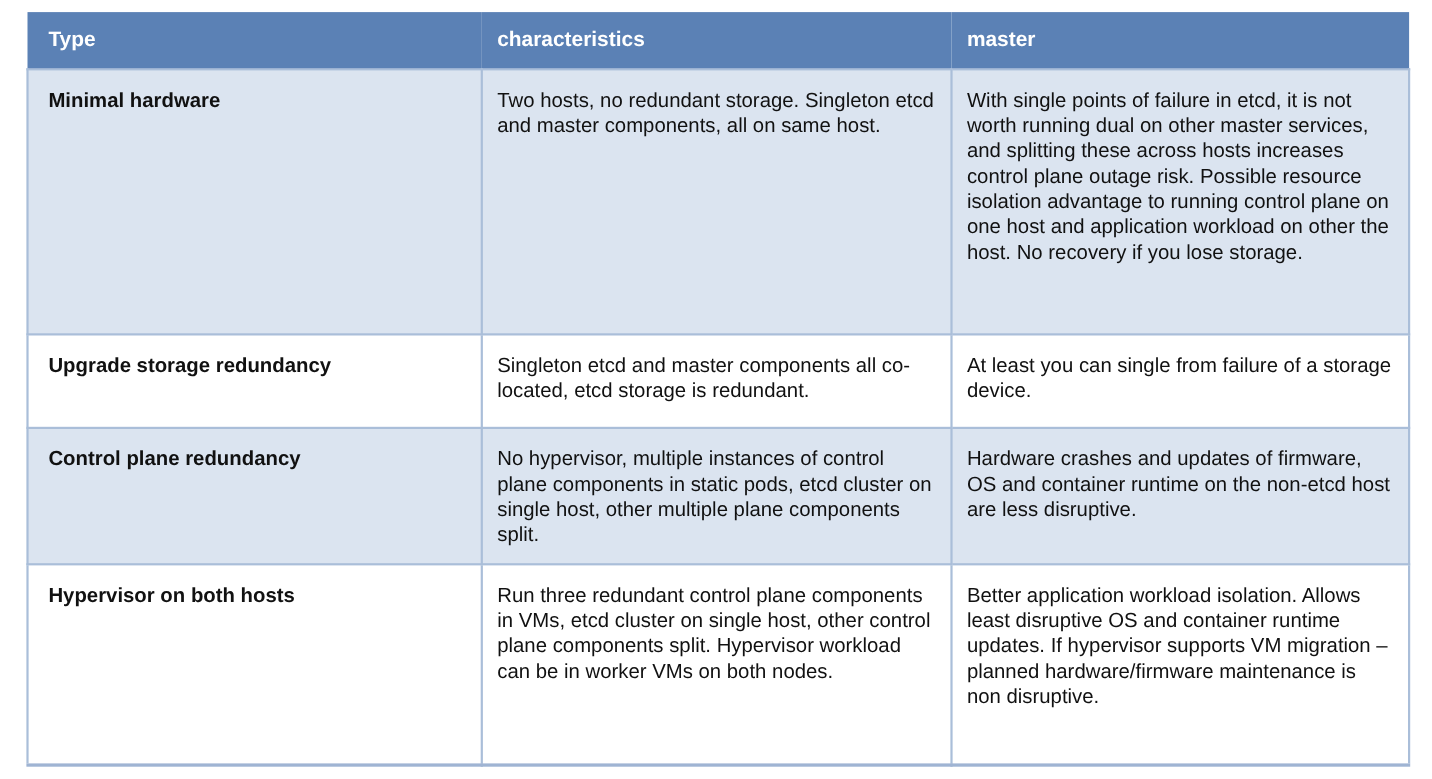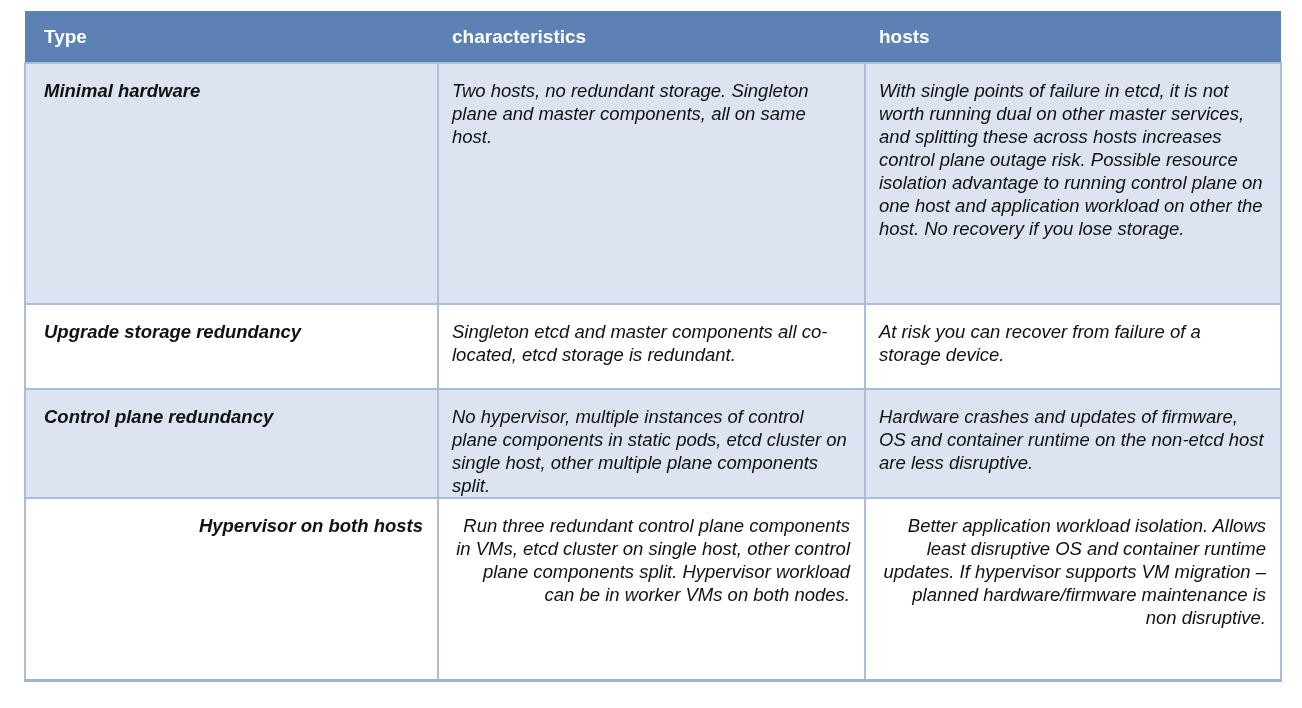--- a/index.html
+++ b/index.html
@@ -44,64 +44,63 @@
     padding: 0 10px 0 14px;
     border: none;
   }
   thead th.first { padding-left: 19px; }
 
   tbody td {
     border: 2px solid #aabed9;
     vertical-align: top;
     font-size: 18.5px;
     line-height: 23px;
-    padding: 15px 14px 0 13px;
+    padding: 15px 14px 15px 13px;
     color: #111111;
     word-wrap: break-word;
-    font-style: italic;
   }
   tbody td.type-cell {
     font-weight: bold;
     padding-left: 18px;
   }
   tbody tr.alt { background: #dbe4f0; }
   tbody tr.plain { background: #ffffff; margin-left: 20px; }
 
   tr.r0 { height: 241px; }
   tr.r1 { height: 85px; }
   tr.r2 { height: 96px; }
-  tr.r3 { height: 182px; text-align: right; }
+  tr.r3 { height: 182px; }
 </style>
 </head>
 <body>
 
 <div class="page">
   <table class="comparison">
     <colgroup>
       <col class="c-type">
       <col class="c-char">
       <col class="c-result">
     </colgroup>
     <thead>
       <tr>
         <th class="first">Type</th>
         <th>characteristics</th>
-        <th>hosts</th>
+        <th>master</th>
       </tr>
     </thead>
     <tbody>
       <tr class="alt r0">
         <td class="type-cell">Minimal hardware</td>
-        <td>Two hosts, no redundant storage. Singleton plane and master components, all on same host.</td>
+        <td>Two hosts, no redundant storage. Singleton etcd and master components, all on same host.</td>
         <td>With single points of failure in etcd, it is not worth running dual on other master services, and splitting these across hosts increases control plane outage risk. Possible resource isolation advantage to running control plane on one host and application workload on other the host. No recovery if you lose storage.</td>
       </tr>
       <tr class="plain r1">
         <td class="type-cell">Upgrade storage redundancy</td>
         <td>Singleton etcd and master components all co-located, etcd storage is redundant.</td>
-        <td>At risk you can recover from failure of a storage device.</td>
+        <td>At least you can single from failure of a storage device.</td>
       </tr>
       <tr class="alt r2">
         <td class="type-cell">Control plane redundancy</td>
         <td>No hypervisor, multiple instances of control plane components in static pods, etcd cluster on single host, other multiple plane components split.</td>
         <td>Hardware crashes and updates of firmware, OS and container runtime on the non-etcd host are less disruptive.</td>
       </tr>
       <tr class="plain r3">
         <td class="type-cell">Hypervisor on both hosts</td>
         <td>Run three redundant control plane components in VMs, etcd cluster on single host, other control plane components split. Hypervisor workload can be in worker VMs on both nodes.</td>
         <td>Better application workload isolation. Allows least disruptive OS and container runtime updates. If hypervisor supports VM migration – planned hardware/firmware maintenance is non disruptive.</td>

